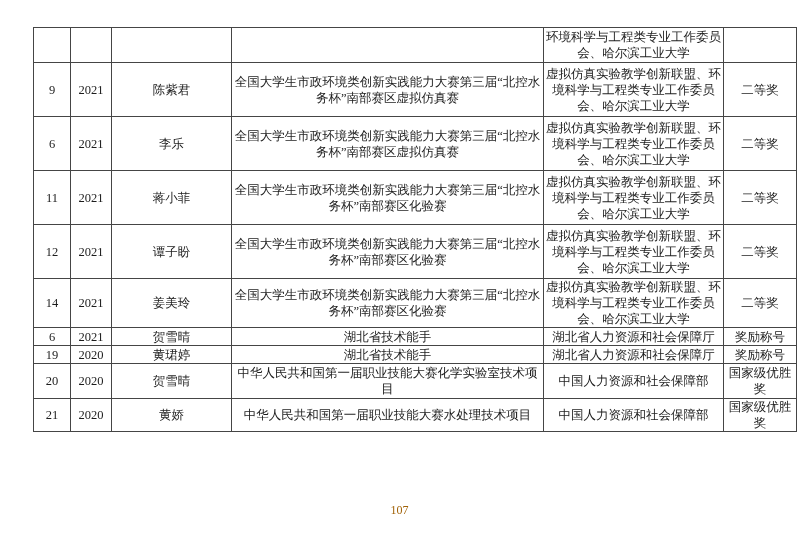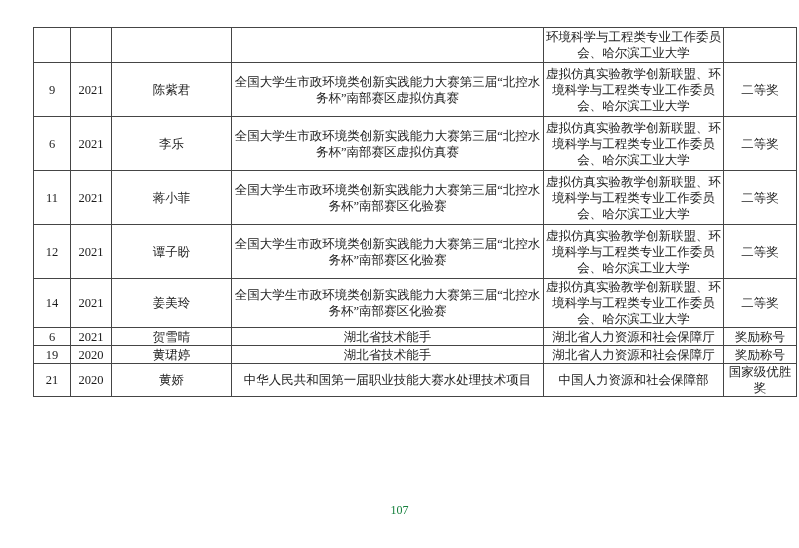--- a/index.html
+++ b/index.html
@@ -48,21 +48,21 @@
   tr.h-r20     { height: 35px; }
   tr.h-r21     { height: 33px; }
 
   .page-number {
     position: absolute;
     left: 0;
     top: 503px;
     width: 100%;
     text-align: center;
     font-size: 12px;
-    color: #15803d;
+    color: #a16207;
   }
 </style>
 </head>
 <body>
 
 <div class="page">
 
   <table class="awards">
     <colgroup>
       <col class="c-no">
@@ -130,20 +130,28 @@
         <td>奖励称号</td>
       </tr>
       <tr class="h-thin">
         <td>19</td>
         <td>2020</td>
         <td>黄珺婷</td>
         <td>湖北省技术能手</td>
         <td>湖北省人力资源和社会保障厅</td>
         <td>奖励称号</td>
       </tr>
+      <tr class="h-r20">
+        <td>20</td>
+        <td>2020</td>
+        <td>贺雪晴</td>
+        <td>中华人民共和国第一届职业技能大赛化学实验室技术项目</td>
+        <td>中国人力资源和社会保障部</td>
+        <td>国家级优胜奖</td>
+      </tr>
       <tr class="h-r21">
         <td>21</td>
         <td>2020</td>
         <td>黄娇</td>
         <td>中华人民共和国第一届职业技能大赛水处理技术项目</td>
         <td>中国人力资源和社会保障部</td>
         <td>国家级优胜奖</td>
       </tr>
     </tbody>
   </table>

